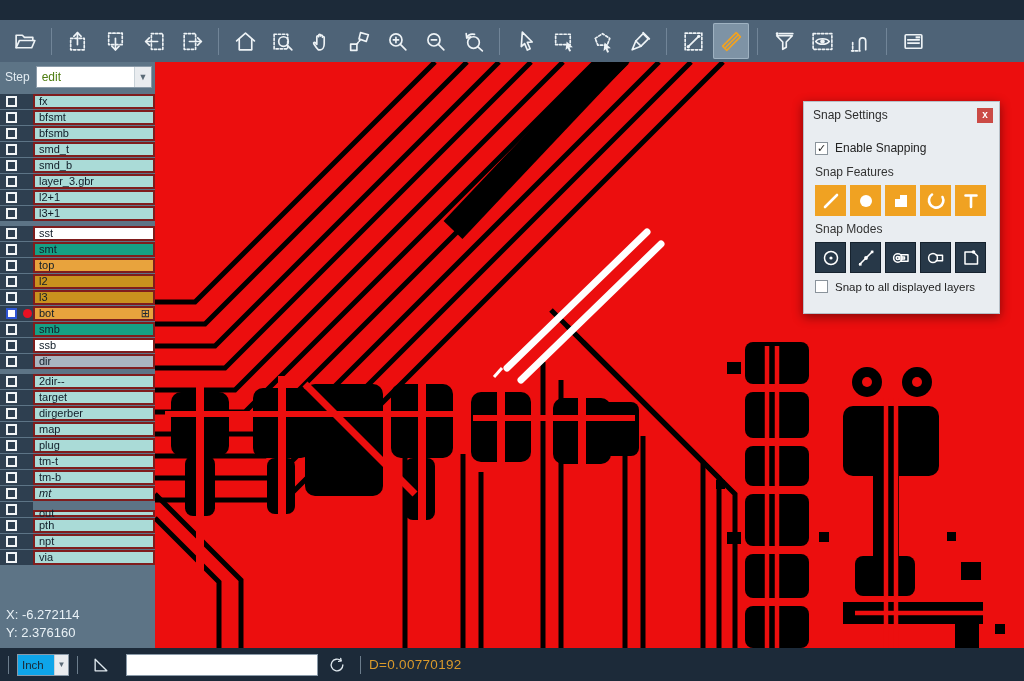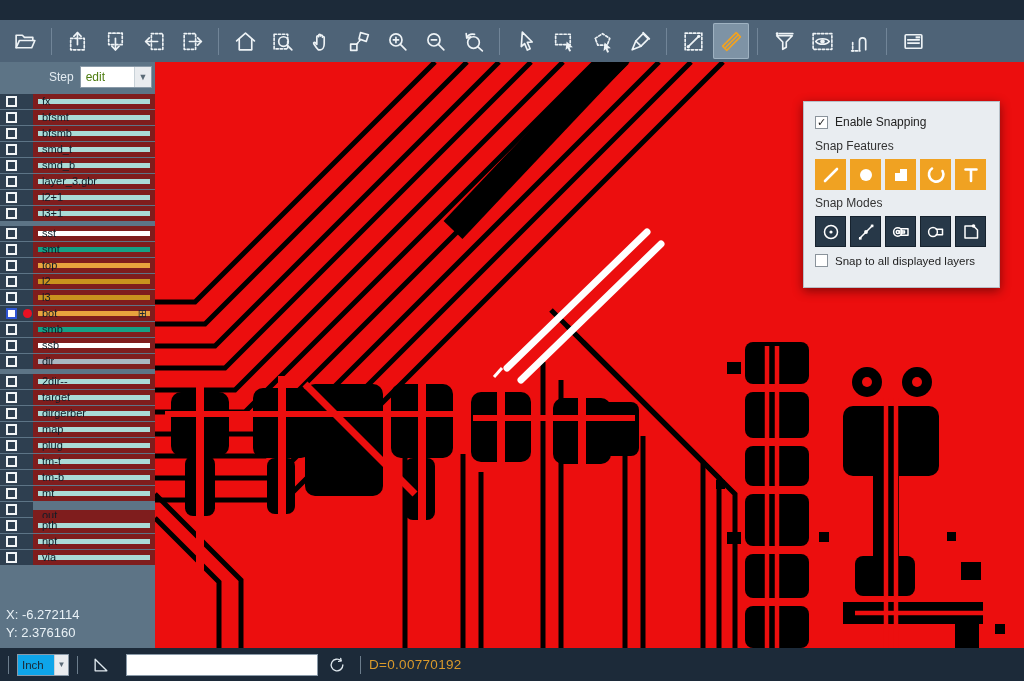--- a/index.html
+++ b/index.html
@@ -16,35 +16,35 @@
   .toolbar{position:absolute;left:0;top:20px;width:1024px;height:42px;background:var(--toolbar);
     display:flex;align-items:center;padding-left:6px;}
   .tbtn{width:36px;height:36px;display:flex;align-items:center;justify-content:center;border-radius:2px;margin:0 1px;}
   .tbtn svg{width:25px;height:25px;stroke:#eef3f6;fill:none;stroke-width:1.6;stroke-linecap:round;stroke-linejoin:round;}
   .tbtn svg .f{fill:#eef3f6;stroke:none;}
   .tbtn.active{background:#7e93a5;box-shadow:inset 0 0 0 1px #9fb2c1;}
   .tsep{width:1px;height:27px;background:#718598;margin:0 7px;}
 
   
   .sidebar{position:absolute;left:0;top:62px;width:155px;height:586px;background:var(--sidebar);}
-  .step-row{display:flex;align-items:center;height:30px;padding:0 3px;margin-left:44px;}
+  .step-row{display:flex;align-items:center;height:30px;padding:0 3px;}
   .step-label{color:#e3ecf2;font-size:12px;margin:0 6px 0 2px;}
   .combo{flex:1;height:22px;background:#fff;border:1px solid #8a9aa8;display:flex;align-items:center;position:relative;}
   .combo .val{font-size:12px;color:#4d7c0f;padding-left:5px;flex:1;}
   .combo .arrow{width:17px;height:20px;background:#e9ecef;color:#5b6b77;font-size:9px;
     display:flex;align-items:center;justify-content:center;border-left:1px solid #c9d2d8;}
   .layers{margin-top:2px;}
   .layer-row{display:flex;align-items:stretch;height:15px;margin-bottom:1px;}
   .chk-col{width:22px;background:#2e3f50;display:flex;align-items:center;justify-content:center;}
   .chk{width:11px;height:11px;border:2px solid #f2f5f7;background:#2e3f50;}
   .chk.sel{border-color:#2e55d4;background:#fff;}
   .dot-col{width:11px;background:#2e3f50;display:flex;align-items:center;justify-content:center;}
   .dot{width:9px;height:9px;border-radius:50%;}
   .dot.on{background:var(--activedot);}
-  .cell{flex:1;display:flex;align-items:center;border:5px solid #7f1d1d;padding:0 3px 0 4px;}
+  .cell{flex:1;display:flex;align-items:center;border:2px solid #7f1d1d;padding:0 3px 0 4px;}
   .lname{font-size:11px;color:#111d28;line-height:13px;flex:1;white-space:nowrap;overflow:hidden;}
   .grid{font-size:11px;color:#1c2733;line-height:11px;}
   .lgap{height:4px;}
   .coords{position:absolute;left:6px;bottom:6px;color:#e9f1f6;font-size:13px;line-height:18px;}
 
   
   .canvas{position:absolute;left:155px;top:62px;width:869px;height:586px;background:var(--red);}
   .canvas svg{display:block;width:869px;height:586px;}
 
   
@@ -543,21 +543,21 @@
       <span class="grid"></span>
     </span>
   </div>
         <div class="layer-row">
     <span class="chk-col">
             <span class="chk"></span>
           </span>
     <span class="dot-col">
             <span class="dot"></span>
           </span>
-    <span class="cell" style="background: rgb(170, 219, 215);">
+    <span class="cell" style="background: rgb(170, 219, 215); font-style: italic;">
       <span class="lname">mt</span>
       <span class="grid"></span>
     </span>
   </div>
         <div class="layer-row">
     <span class="chk-col">
             <span class="chk"></span>
           </span>
     <span class="dot-col">
             <span class="dot"></span>
@@ -692,20 +692,24 @@
       </g>
       <g stroke="var(--white)" fill="none">
         <path d="M352 306L492 170" stroke-width="7" stroke-linecap="round"></path>
         <path d="M366 318L506 182" stroke-width="7" stroke-linecap="round"></path>
         <path d="M347 306l-8 9" stroke-width="3"></path>
       </g>
     </svg>
   </div>
 
   <div class="dialog">
+    <div class="dlg-title">
+      <span class="t">Snap Settings</span>
+      <span class="dlg-close">x</span>
+    </div>
     <div class="dlg-body">
       <div class="chk-row">
         <span class="wchk" id="enable-chk">✓</span>
         <span class="lbl">Enable Snapping</span>
       </div>
       <div class="sec-label">Snap Features</div>
       <div class="btn-row" id="features-row">
           <div class="fbtn">
             <svg viewBox="0 0 20 20">
               <path d="M4 16L16 4" stroke-width="2.6"></path>

